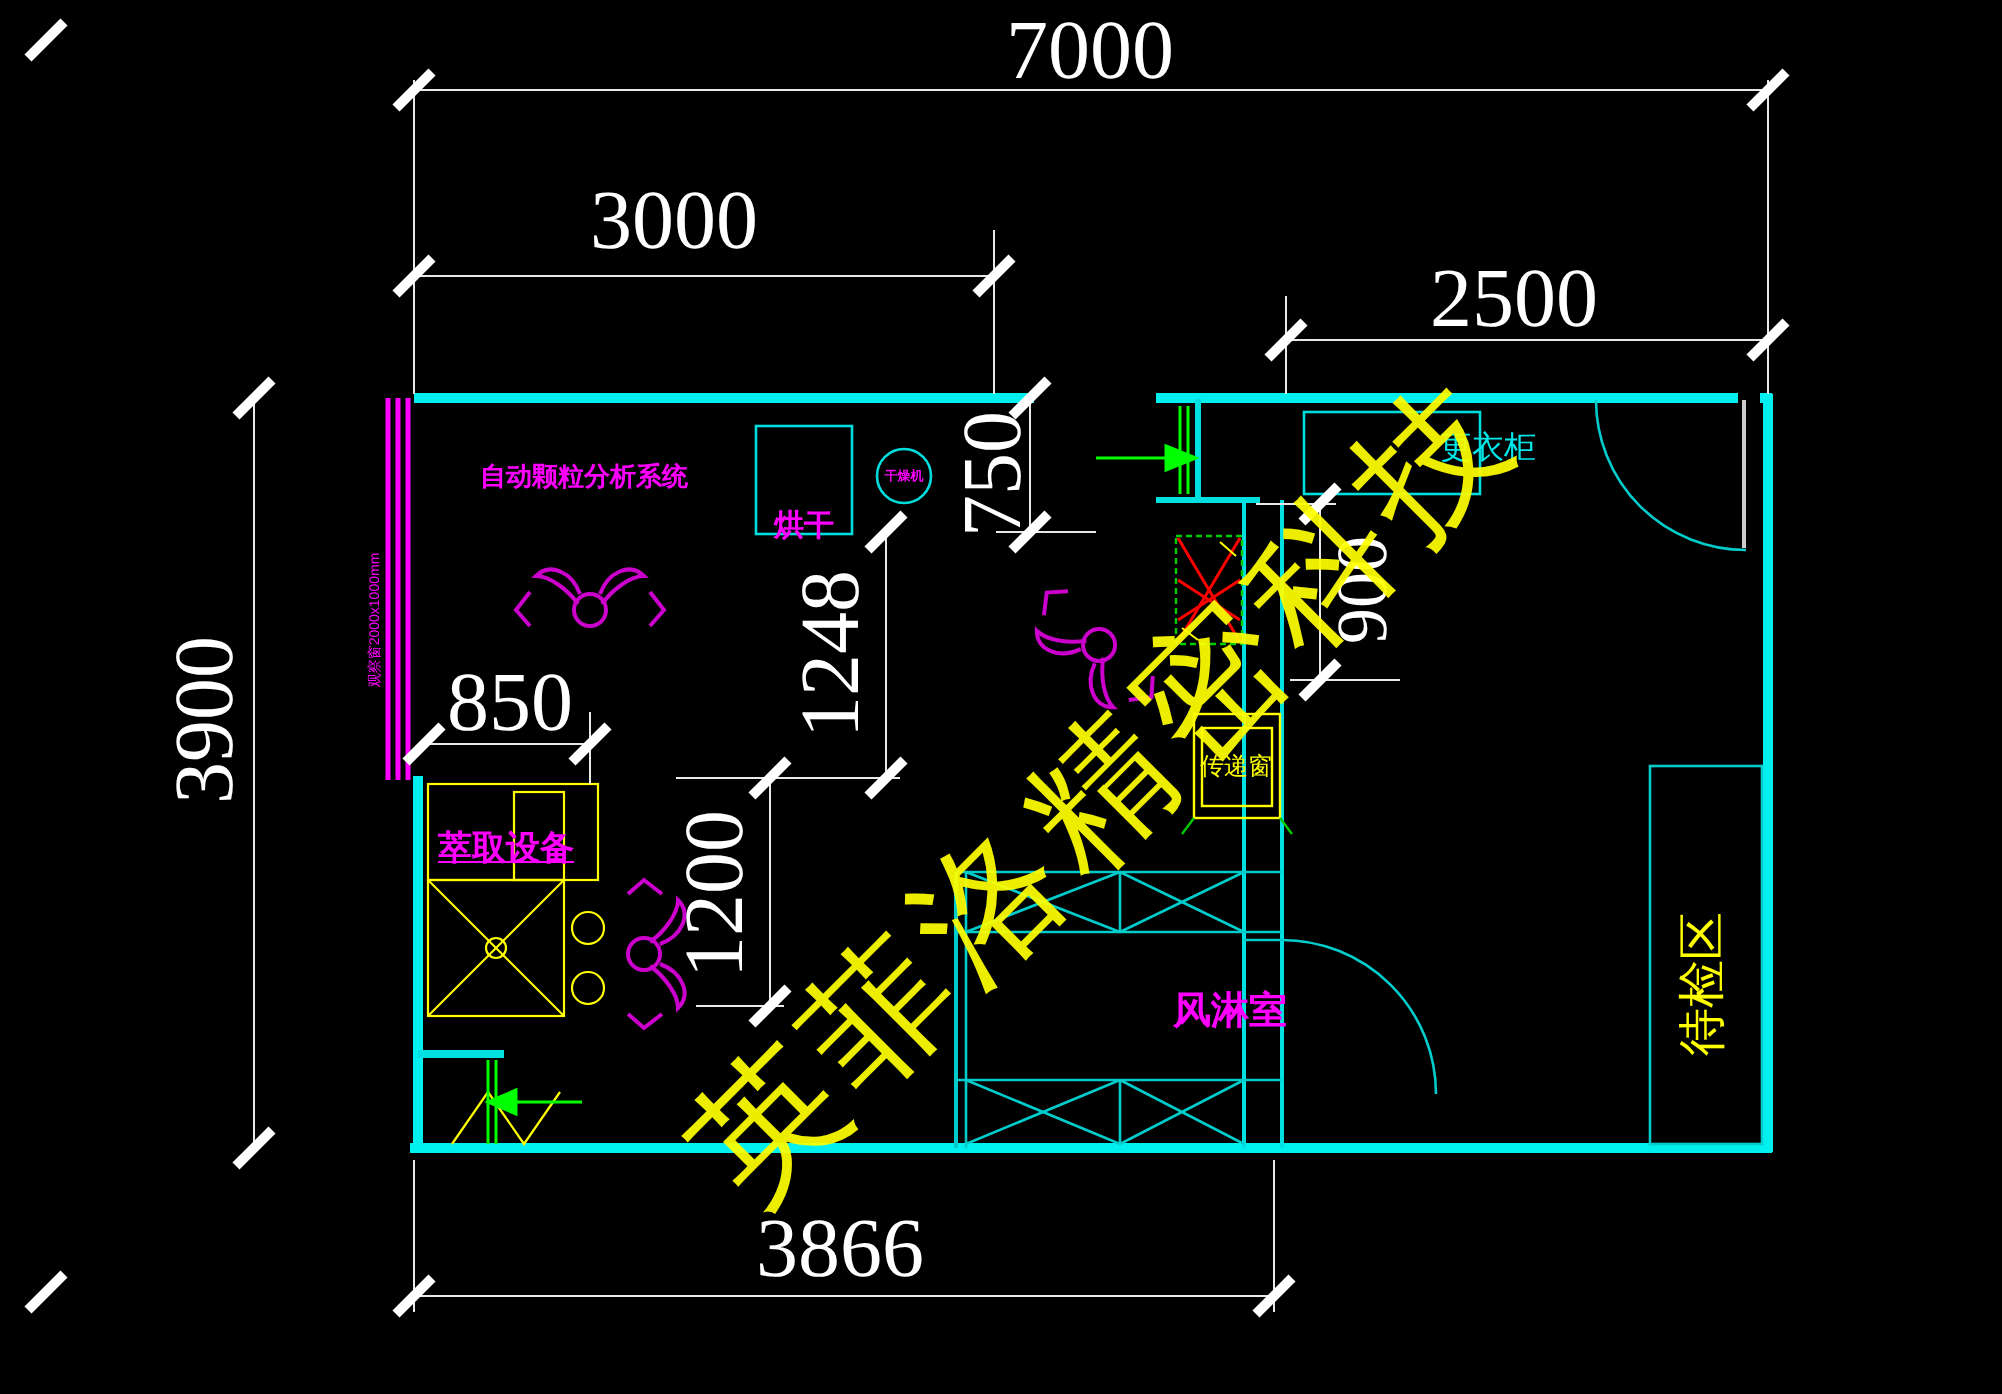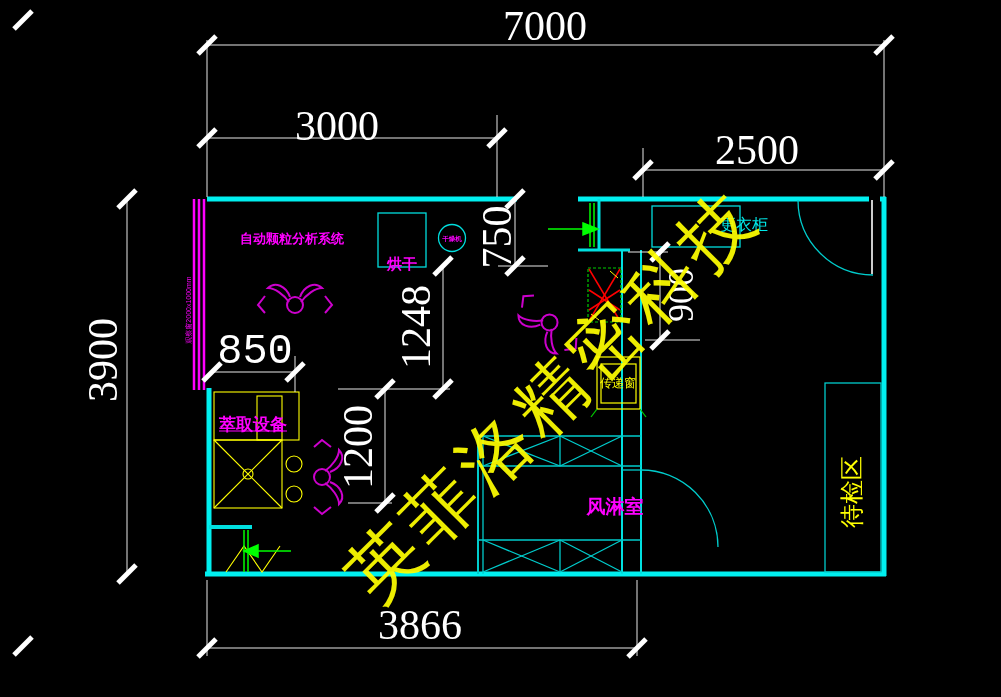--- a/index.html
+++ b/index.html
@@ -184,25 +184,25 @@
     <line x1="376" y1="398" x2="394" y2="380"></line>
         <line x1="376" y1="512" x2="394" y2="494"></line>
     <line x1="651" y1="261" x2="669" y2="243"></line>
         <line x1="651" y1="349" x2="669" y2="331"></line>
     <line x1="14" y1="29" x2="32" y2="11"></line>
         <line x1="14" y1="655" x2="32" y2="637"></line>
   </g>
 </svg>
 
 <div class="txt dim" style="left:545px;top:26px;">7000</div>
-<div class="txt dim" style="left:337px;top:126px;">3000</div>
+<div class="txt dim" style="left:337px;top:111px;">3000</div>
 <div class="txt dim" style="left:757px;top:150px;">2500</div>
 <div class="txt v dim" style="left:103px;top:360px;">3900</div>
 <div class="txt dim" style="left:420px;top:625px;">3866</div>
-<div class="txt dim" style="left:255px;top:352px;font-family:Liberation Mono, monospace;">850</div>
+<div class="txt dim" style="left:255px;top:352px;">850</div>
 <div class="txt v dim" style="left:497px;top:237px;">750</div>
 <div class="txt v dim" style="left:416px;top:327px;">1248</div>
 <div class="txt v dim" style="left:358px;top:447px;">1200</div>
 <div class="txt v dim dim-sm" style="left:681px;top:295px;">900</div>
 
 <div class="txt mag" style="left:292px;top:238px;font-size:13px;">自动颗粒分析系统</div>
 <div class="txt mag" style="left:402px;top:239px;font-size:15px;margin-top:24px;">烘干</div>
 <div class="txt mag" style="left:452px;top:239px;font-size:6.5px;">干燥机</div>
 <div class="txt v mag" style="left:188px;top:310px;font-size:7px;font-weight:normal;">观察窗2000x1000mm</div>
 <div class="txt cyan" style="left:696px;top:225px;font-size:16px;">更衣柜</div>

